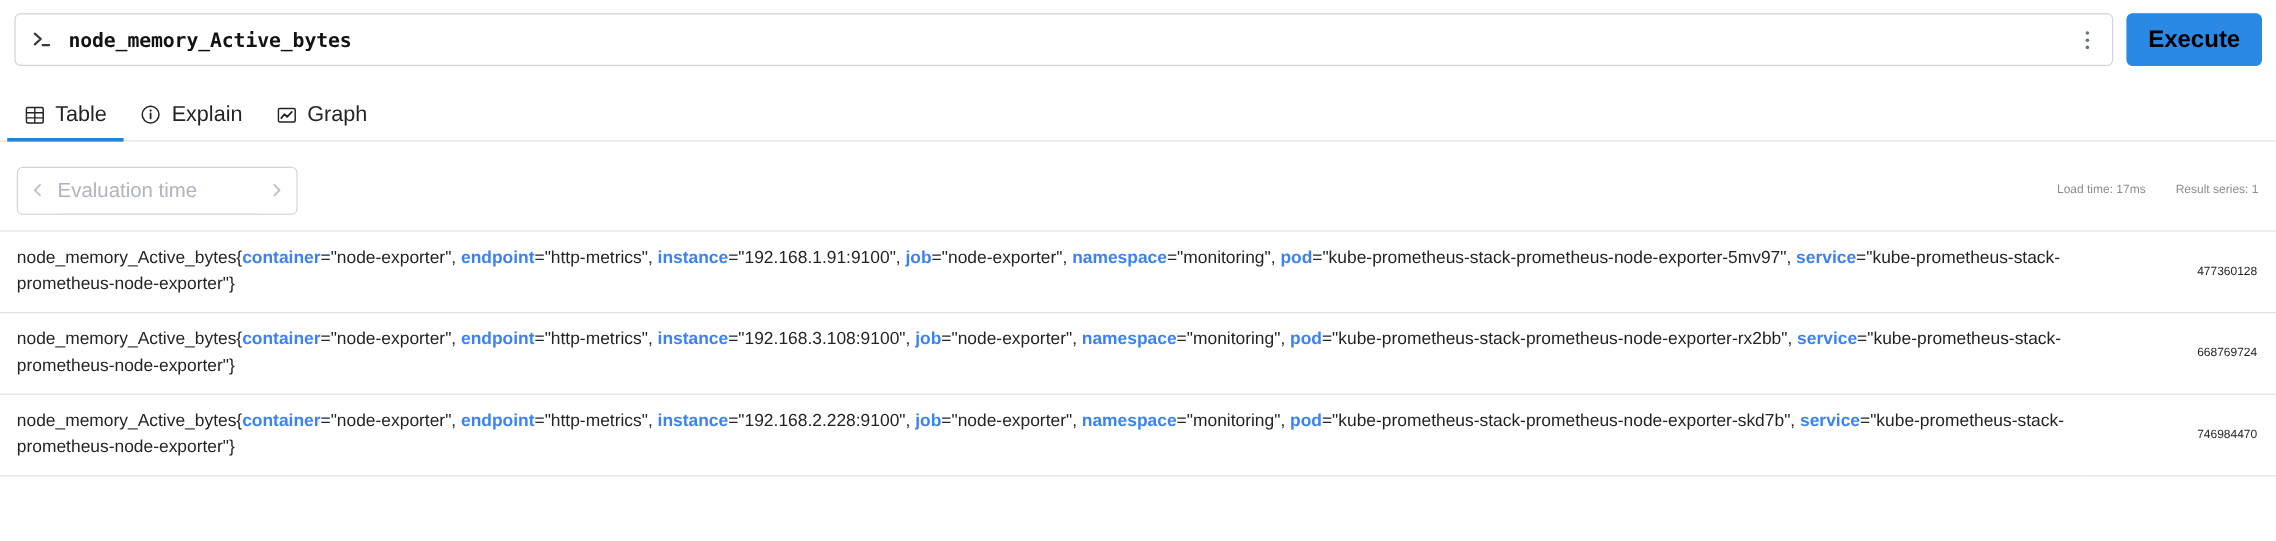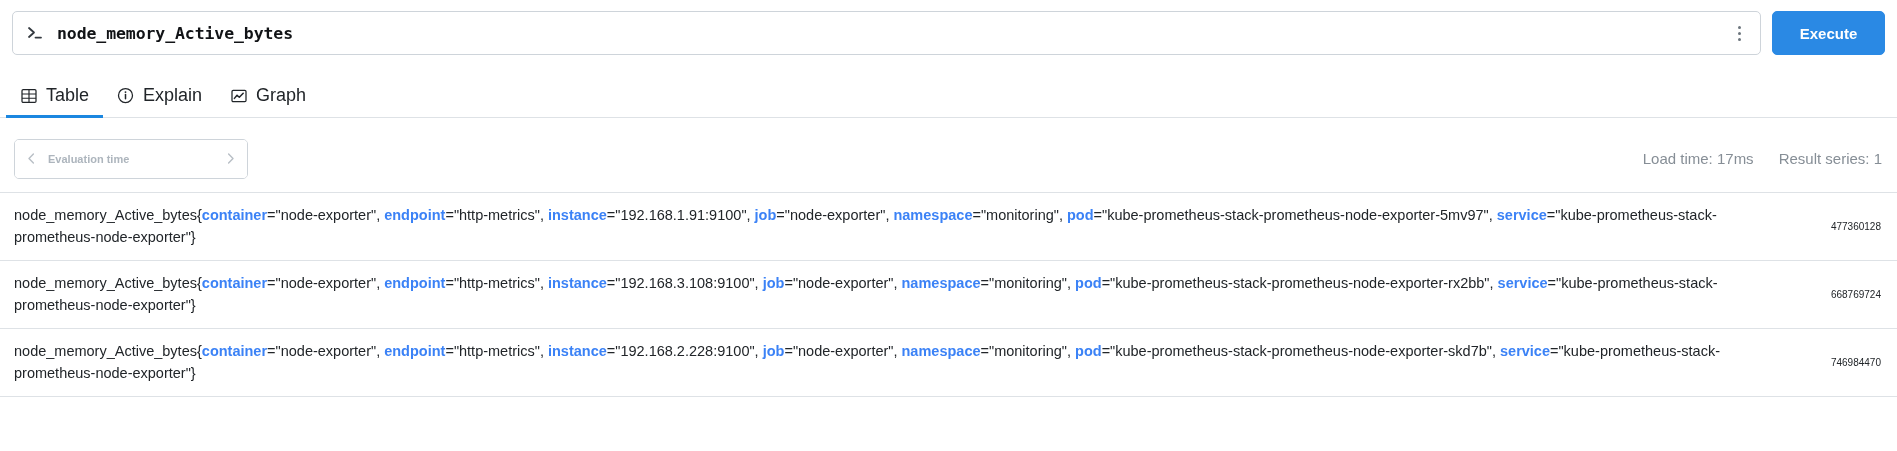--- a/index.html
+++ b/index.html
@@ -70,22 +70,22 @@
     border-radius: 50%;
     background: #6c757d;
   }
   .execute-btn {
     flex: 0 0 auto;
     width: 113px;
     height: 44px;
     background: #2a89e4;
     border: 1px solid #2a89e4;
     border-radius: 5px;
-    color: #ffffff;
-    font-size: 15px;
+    color: #000000;
+    font-size: 20px;
     font-weight: 700;
     cursor: pointer;
     display: flex;
     align-items: center;
     justify-content: center;
     font-family: "Liberation Sans", sans-serif;
   }
 
   
   .tabs {
@@ -147,30 +147,29 @@
     display: flex;
     align-items: center;
     justify-content: center;
     color: #b9bfc6;
     font-size: 17px;
     cursor: pointer;
     background: #fff;
   }
   .eval-placeholder {
     flex: 1 1 auto;
-    font-size: 11px;
+    font-size: 17px;
     color: #adb5bd;
     cursor: text;
-    font-weight: bold;
   }
   .status-group {
     display: flex;
     align-items: center;
     gap: 25px;
-    font-size: 15px;
+    font-size: 10px;
     color: #868e96;
     padding-right: 1px;
   }
 
   
   .result-table {
     width: 100%;
     border-collapse: collapse;
     margin-top: 12px;
     table-layout: fixed;

